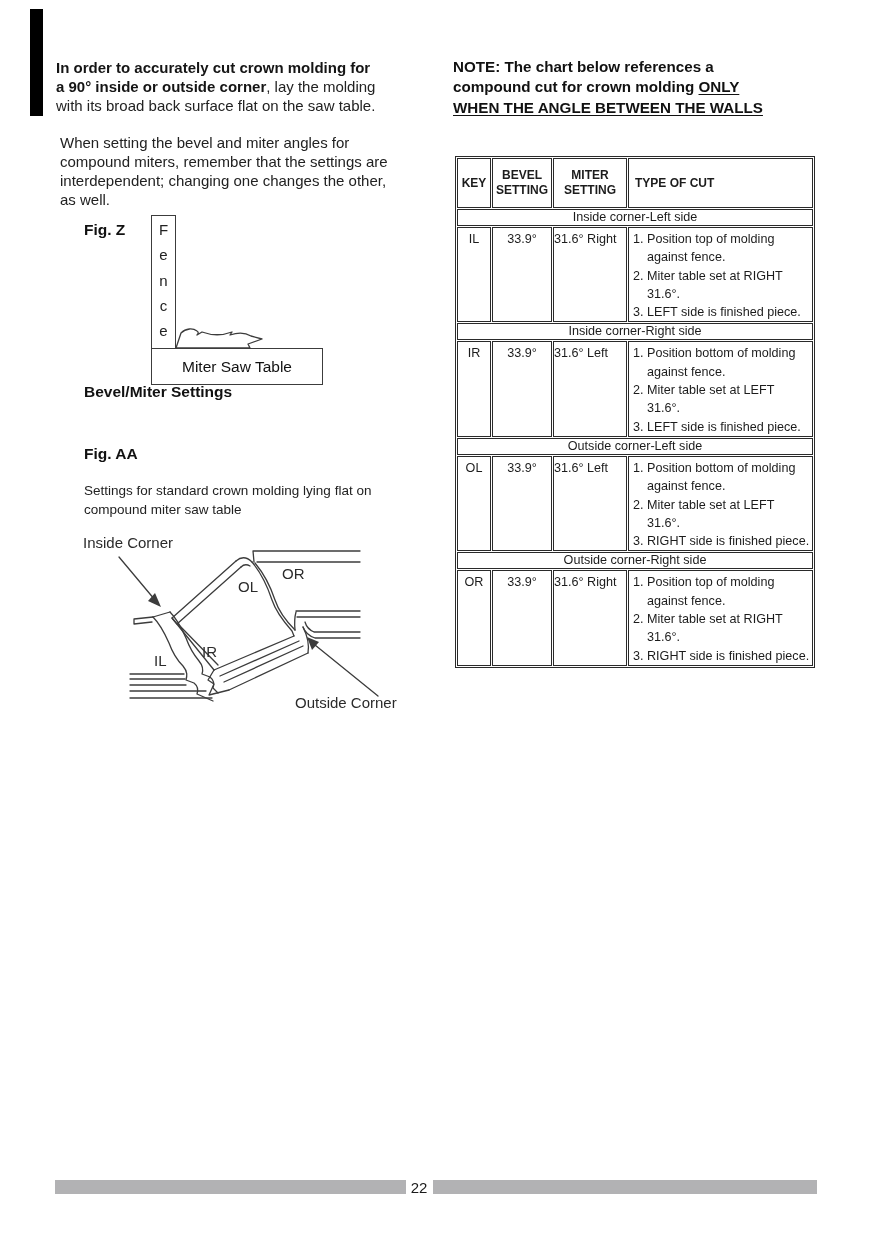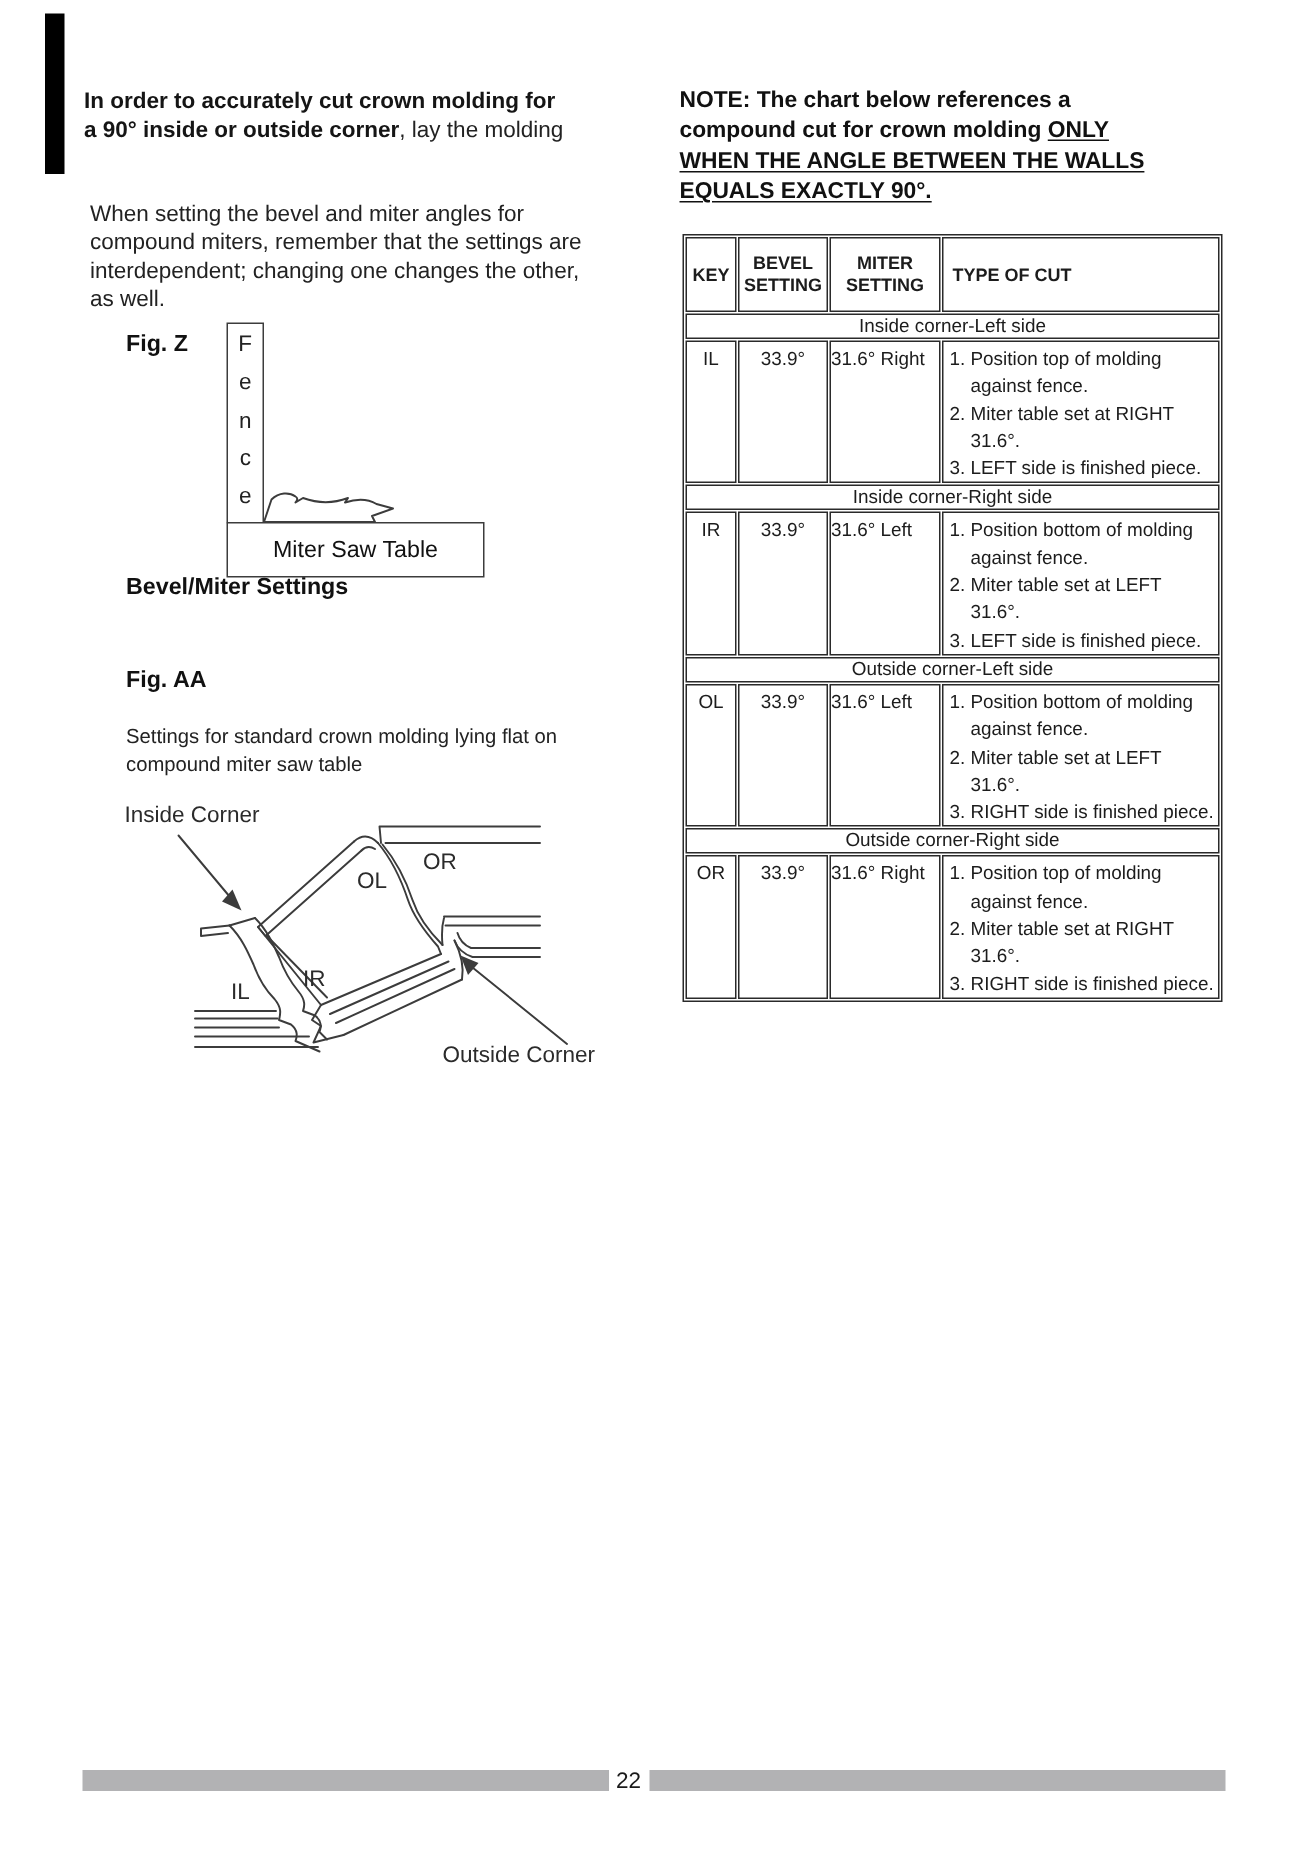--- a/index.html
+++ b/index.html
@@ -79,20 +79,21 @@
 </head>
 <body>
 
 <div class="page">
 
   <div class="abs scan-mark"></div>
 
   <div class="abs bodytext para1">
     <div><span class="b">In order to accurately cut crown molding for</span><span></span></div>
     <div><span class="b">a 90° inside or outside corner</span><span>, lay the molding</span></div>
+    <div><span class="b"></span><span>with its broad back surface flat on the saw table.</span></div>
   </div>
 
   <div class="abs bodytext para2">
     <div>When setting the bevel and miter angles for</div>
     <div>compound miters, remember that the settings are</div>
     <div>interdependent; changing one changes the other,</div>
     <div>as well.</div>
   </div>
 
   <div class="abs figz-label">Fig. Z</div>
@@ -154,21 +155,20 @@
     <text x="219" y="46" font-size="15">OR</text>
     <text x="175" y="59" font-size="15">OL</text>
     <text x="139" y="124" font-size="15">IR</text>
     <text x="91" y="133" font-size="15">IL</text>
   </svg>
 
   <div class="abs note">
     <div><span>NOTE: The chart below references a</span><span class="u"></span></div>
     <div><span>compound cut for crown molding </span><span class="u">ONLY</span></div>
     <div><span></span><span class="u">WHEN THE ANGLE BETWEEN THE WALLS</span></div>
-    <div><span></span><span class="u">EQUALS EXACTLY 90°.</span></div>
   </div>
 
   <table class="abs settings-table">
     <colgroup>
         <col style="width:34px">
         <col style="width:60px">
         <col style="width:74px">
         <col>
       </colgroup>
     <tbody>

